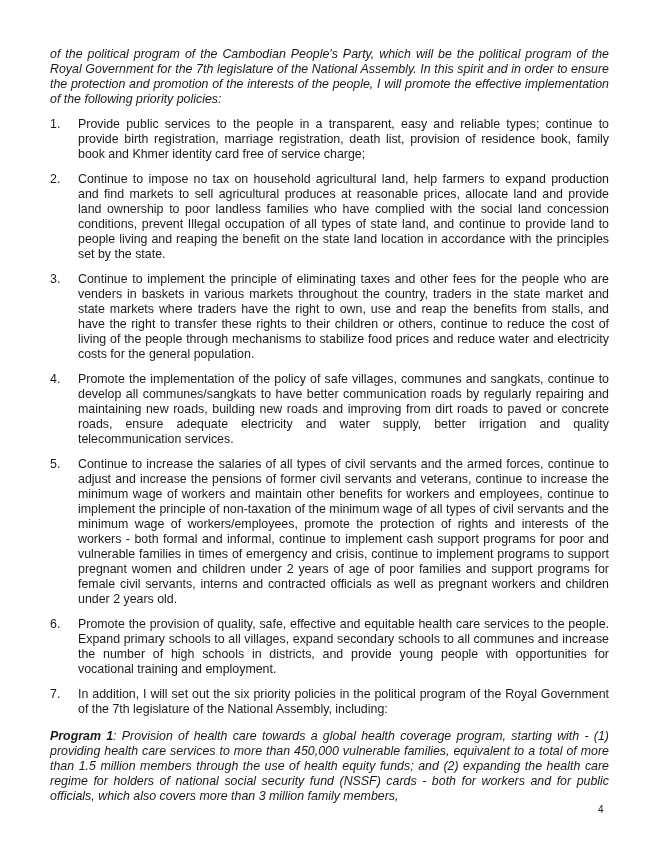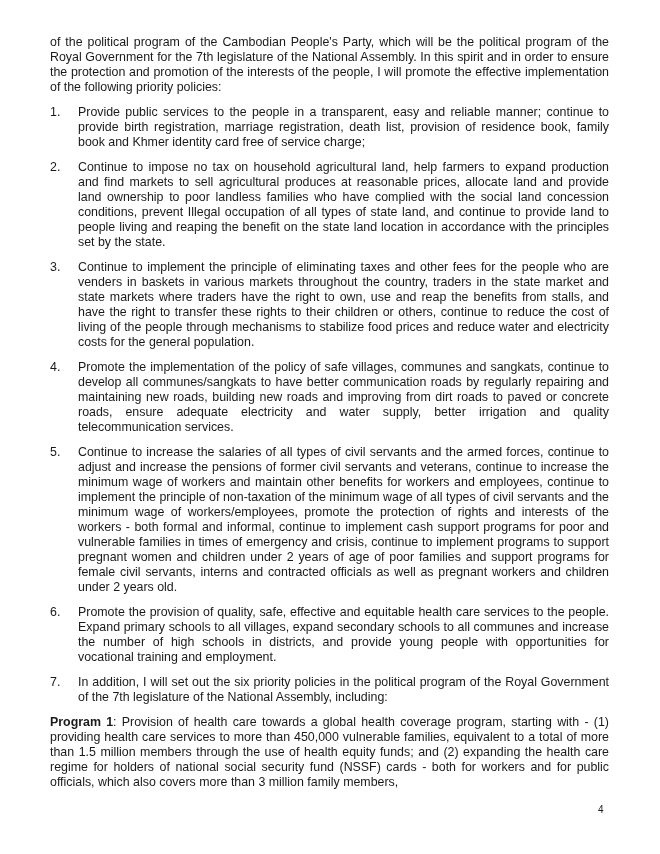--- a/index.html
+++ b/index.html
@@ -5,39 +5,39 @@
   html, body { margin: 0; padding: 0; background: #ffffff; }
   body {
     width: 660px; height: 854px; position: relative; overflow: hidden;
     font-family: "Liberation Sans", sans-serif;
     color: #1a1a1a;
   }
   .page {
     position: absolute; left: 50px; top: 35px; width: 559px;
     font-size: 12.4px; line-height: 15px;
   }
-  .para { text-align: justify; margin: 0 0 10px 0; }
+  .para { text-align: justify; margin: 12px 0 10px 0; font-style: italic; }
   .list { margin: 0; padding: 0; list-style: none; }
   .list-item { position: relative; padding-left: 28px; text-align: justify; margin: 0 0 10px 0; }
   .list-num { position: absolute; left: 0; top: 0; }
   .prog-label { font-weight: bold; }
   .page-number {
     position: absolute; left: 598px; top: 804px; font-size: 10px; color: #222;
   }
 </style>
 </head>
 <body>
 
 <div class="page">
   <p class="para">of the political program of the Cambodian People's Party, which will be the political program of the Royal Government for the 7th legislature of the National Assembly. In this spirit and in order to ensure the protection and promotion of the interests of the people, I will promote the effective implementation of the following priority policies:</p>
 
   <ol class="list">
     <li class="list-item">
       <span class="list-num">1.</span>
-      <span>Provide public services to the people in a transparent, easy and reliable manner; continue to provide birth registration, marriage registration, death list, provision of residence book, family book and Khmer identity card free of service charge;</span>
+      <span>Provide public services to the people in a transparent, easy and reliable types; continue to provide birth registration, marriage registration, death list, provision of residence book, family book and Khmer identity card free of service charge;</span>
     </li>
     <li class="list-item">
       <span class="list-num">2.</span>
       <span>Continue to impose no tax on household agricultural land, help farmers to expand production and find markets to sell agricultural produces at reasonable prices, allocate land and provide land ownership to poor landless families who have complied with the social land concession conditions, prevent Illegal occupation of all types of state land, and continue to provide land to people living and reaping the benefit on the state land location in accordance with the principles set by the state.</span>
     </li>
     <li class="list-item">
       <span class="list-num">3.</span>
       <span>Continue to implement the principle of eliminating taxes and other fees for the people who are venders in baskets in various markets throughout the country, traders in the state market and state markets where traders have the right to own, use and reap the benefits from stalls, and have the right to transfer these rights to their children or others, continue to reduce the cost of living of the people through mechanisms to stabilize food prices and reduce water and electricity costs for the general population.</span>
     </li>
     <li class="list-item">

